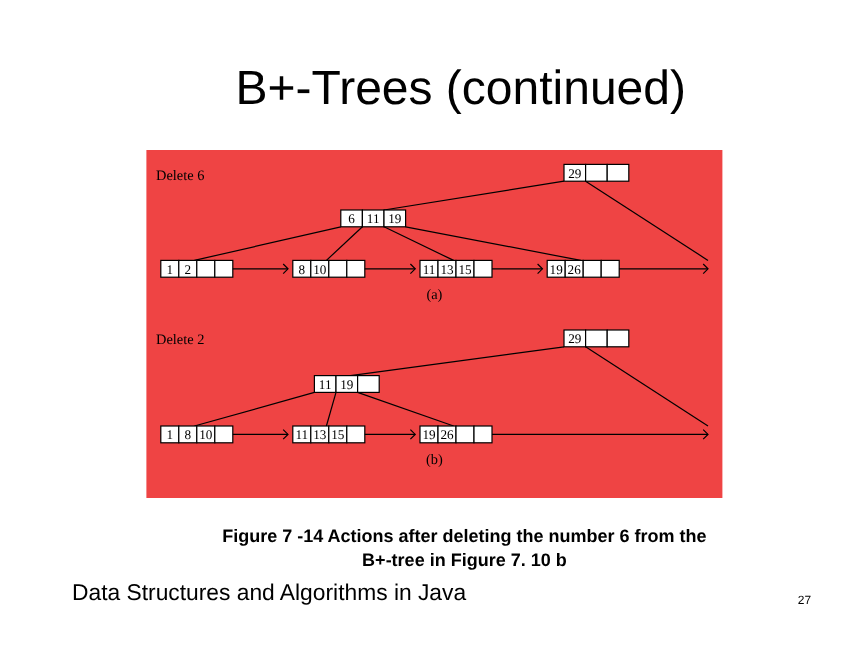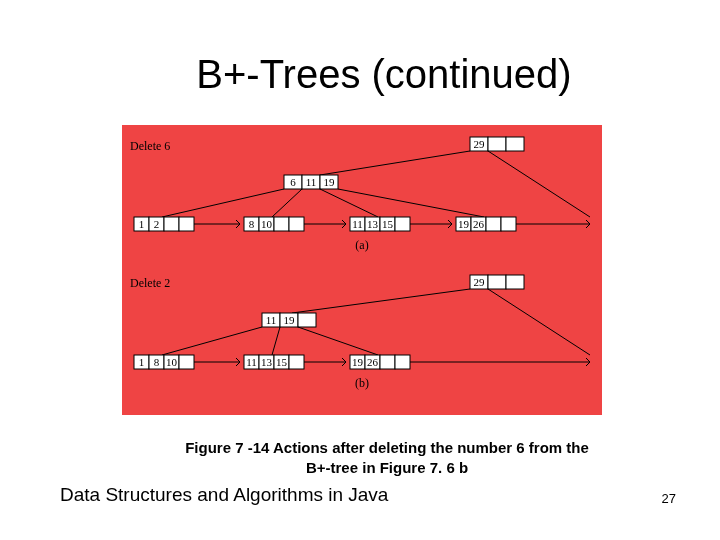--- a/index.html
+++ b/index.html
@@ -52,21 +52,21 @@
   .footer-left {
     position: absolute;
     left: 60px;
     bottom: 34px;
     font-size: 19px;
   }
   .footer-right {
     position: absolute;
     right: 44px;
     bottom: 34px;
-    font-size: 13px;
+    font-size: 10px;
   }
   .bnode {
     stroke: #000;
     stroke-width: 1;
     fill: #fff;
   }
   .bline {
     stroke: #000;
     stroke-width: 1;
     fill: none;
@@ -228,18 +228,18 @@
         <polyline class="bline" points="464,233 468,237 464,241"></polyline>
       </g>
 
       <text class="lbl" x="240" y="262" text-anchor="middle">(b)</text>
 
     </svg>
   </div>
 
   <div class="caption">
     <span>Figure 7 -14 Actions after deleting the number 6 from the</span><br>
-    <span>B+-tree in Figure 7. 6 b</span>
+    <span>B+-tree in Figure 7. 10 b</span>
   </div>
 
   <div class="footer-left">Data Structures and Algorithms in Java</div>
   <div class="footer-right">27</div>
 </div>
 
 </body></html>

